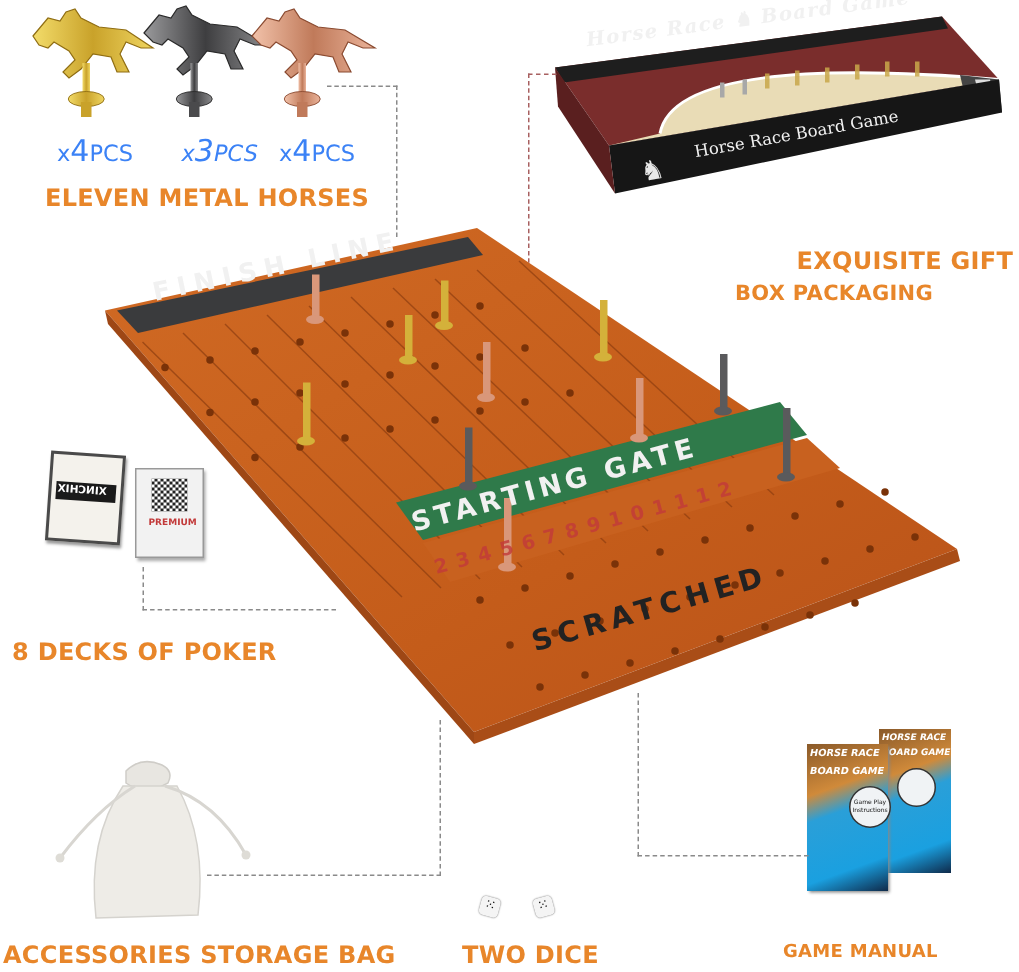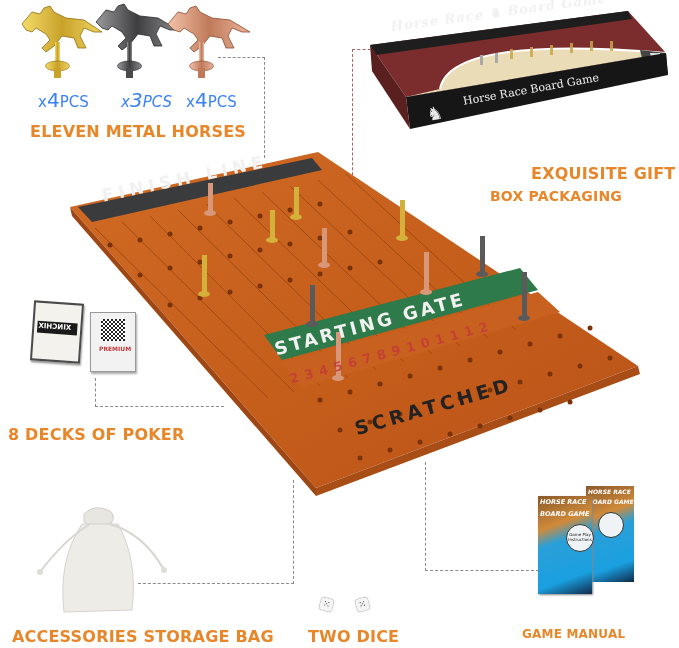--- a/index.html
+++ b/index.html
@@ -279,21 +279,21 @@
 
 <svg class="abs" style="left:34px;top:500px" width="140" height="115" viewBox="0 0 140 115">
   <path d="M50 14 Q60 4 74 10 Q82 14 78 22 L70 26 Q58 28 50 22 Z" fill="#e8e6e1" stroke="#cfcdc8"></path>
   <path d="M48 24 L84 24 Q104 60 98 110 L30 112 Q24 60 48 24 Z" fill="#eeece7" stroke="#d5d3ce"></path>
   <path d="M56 24 Q30 40 6 72" stroke="#d8d6d1" stroke-width="2" fill="none"></path>
   <path d="M76 24 Q110 34 130 70" stroke="#d8d6d1" stroke-width="2" fill="none"></path>
   <circle cx="6" cy="72" r="3" fill="#dedcd6"></circle>
     <circle cx="130" cy="70" r="3" fill="#dedcd6"></circle>
 </svg>
 <div class="dash" style="left:138px;top:480px;width:155px;height:103px;border-right-width:1px;border-bottom-width:1px;"></div>
-<div class="label" style="left:12px;top:627px;font-size:16px;">ACCESSORIES STORAGE BAG</div>
+<div class="label" style="left:2px;top:627px;font-size:16px;">ACCESSORIES STORAGE BAG</div>
 
 <div class="abs" style="left:320px;top:596px;width:60px;height:20px;">
   <div class="abs" style="left:0;top:2px;width:13px;height:13px;background:#f4f4f4;border-radius:3px;box-shadow:0 0 1px #555;transform:rotate(15deg);font-size:9px;line-height:13px;text-align:center;color:#111;">⁙</div>
   <div class="abs" style="left:36px;top:2px;width:13px;height:13px;background:#f4f4f4;border-radius:3px;box-shadow:0 0 1px #555;transform:rotate(-15deg);font-size:9px;line-height:13px;text-align:center;color:#111;">⁙</div>
 </div>
 <div class="label" style="left:308px;top:627px;font-size:16px;">TWO DICE</div>
 
 <div class="manual" style="left:538px;top:486px;width:100px;height:110px;">
 
   <div class="abs" style="left:48px;top:0;width:48px;height:96px;background:linear-gradient(160deg,#8a5a2a 0%,#d08a3a 30%,#2a9fd8 45%,#1aa0e0 80%,#0f2a4a 100%);">

